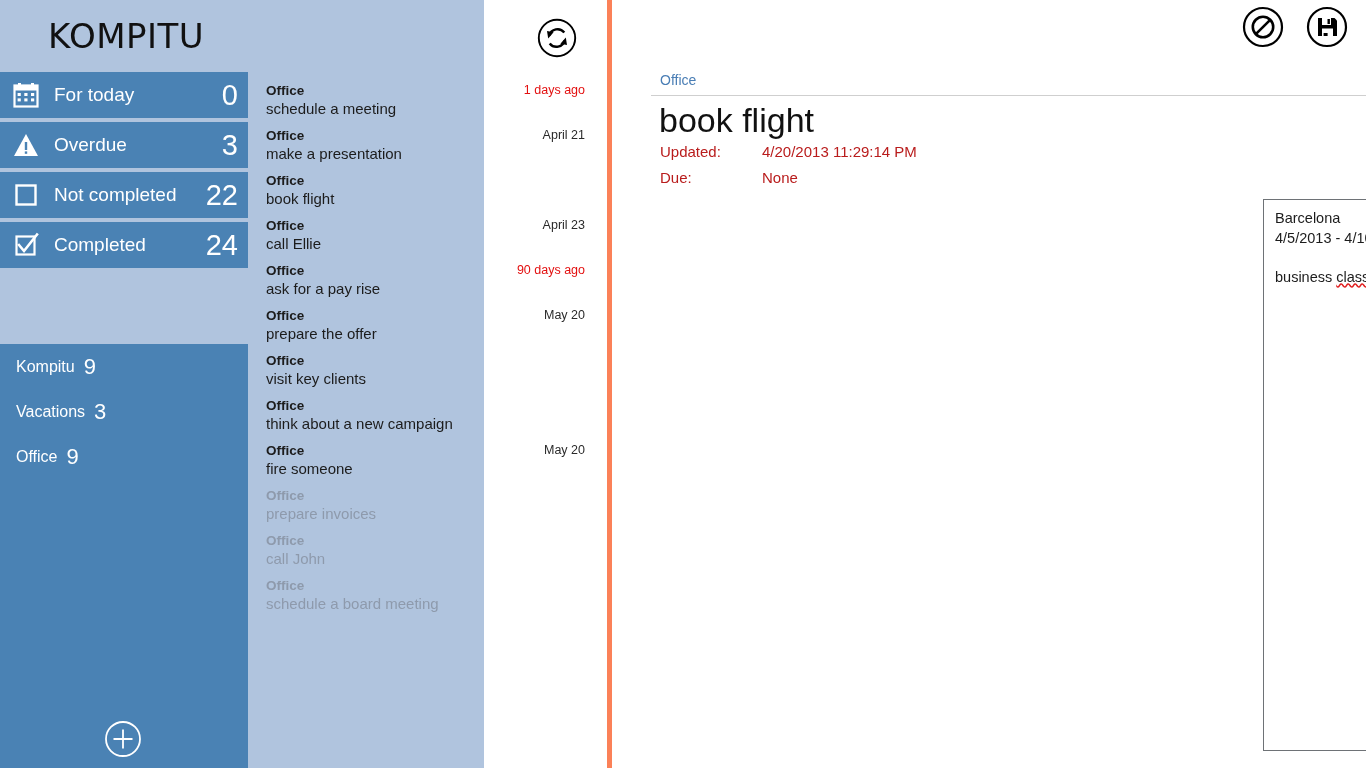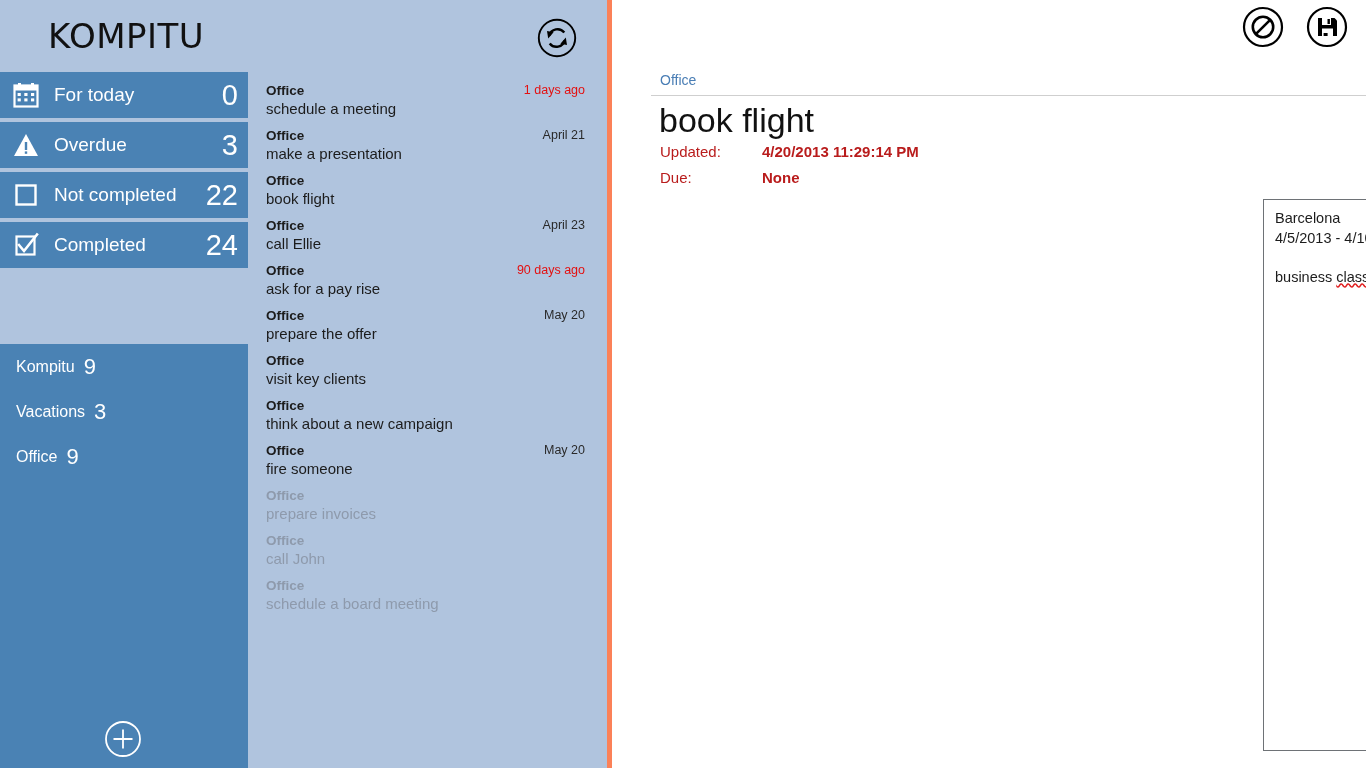--- a/index.html
+++ b/index.html
@@ -17,21 +17,21 @@
     position: relative;
     width: 1366px;
     height: 768px;
     overflow: hidden;
   }
 
   
   .left-panel {
     position: absolute;
     left: 0; top: 0;
-    width: 607px; height: 768px;
+    width: 484px; height: 768px;
     background: #b0c4de;
   }
 
   .orange-divider {
     position: absolute;
     left: 607px; top: 0;
     width: 5px; height: 768px;
     background: #fb8158;
   }
 
@@ -250,21 +250,21 @@
     font-size: 15px;
     color: #b91c1c;
   }
 
   .meta-row {
     display: flex;
     line-height: 26px;
   }
 
   .meta-key { width: 102px; white-space: nowrap; }
-  .meta-val { white-space: nowrap; font-weight: bold; }
+  .meta-val { white-space: nowrap; }
 
   .note-box {
     position: absolute;
     left: 651px; top: 199px;
     width: 675px; height: 552px;
     border: 1px solid #6e7276;
     background: #ffffff;
     box-sizing: border-box;
     padding: 9px 11px;
     overflow: hidden;

